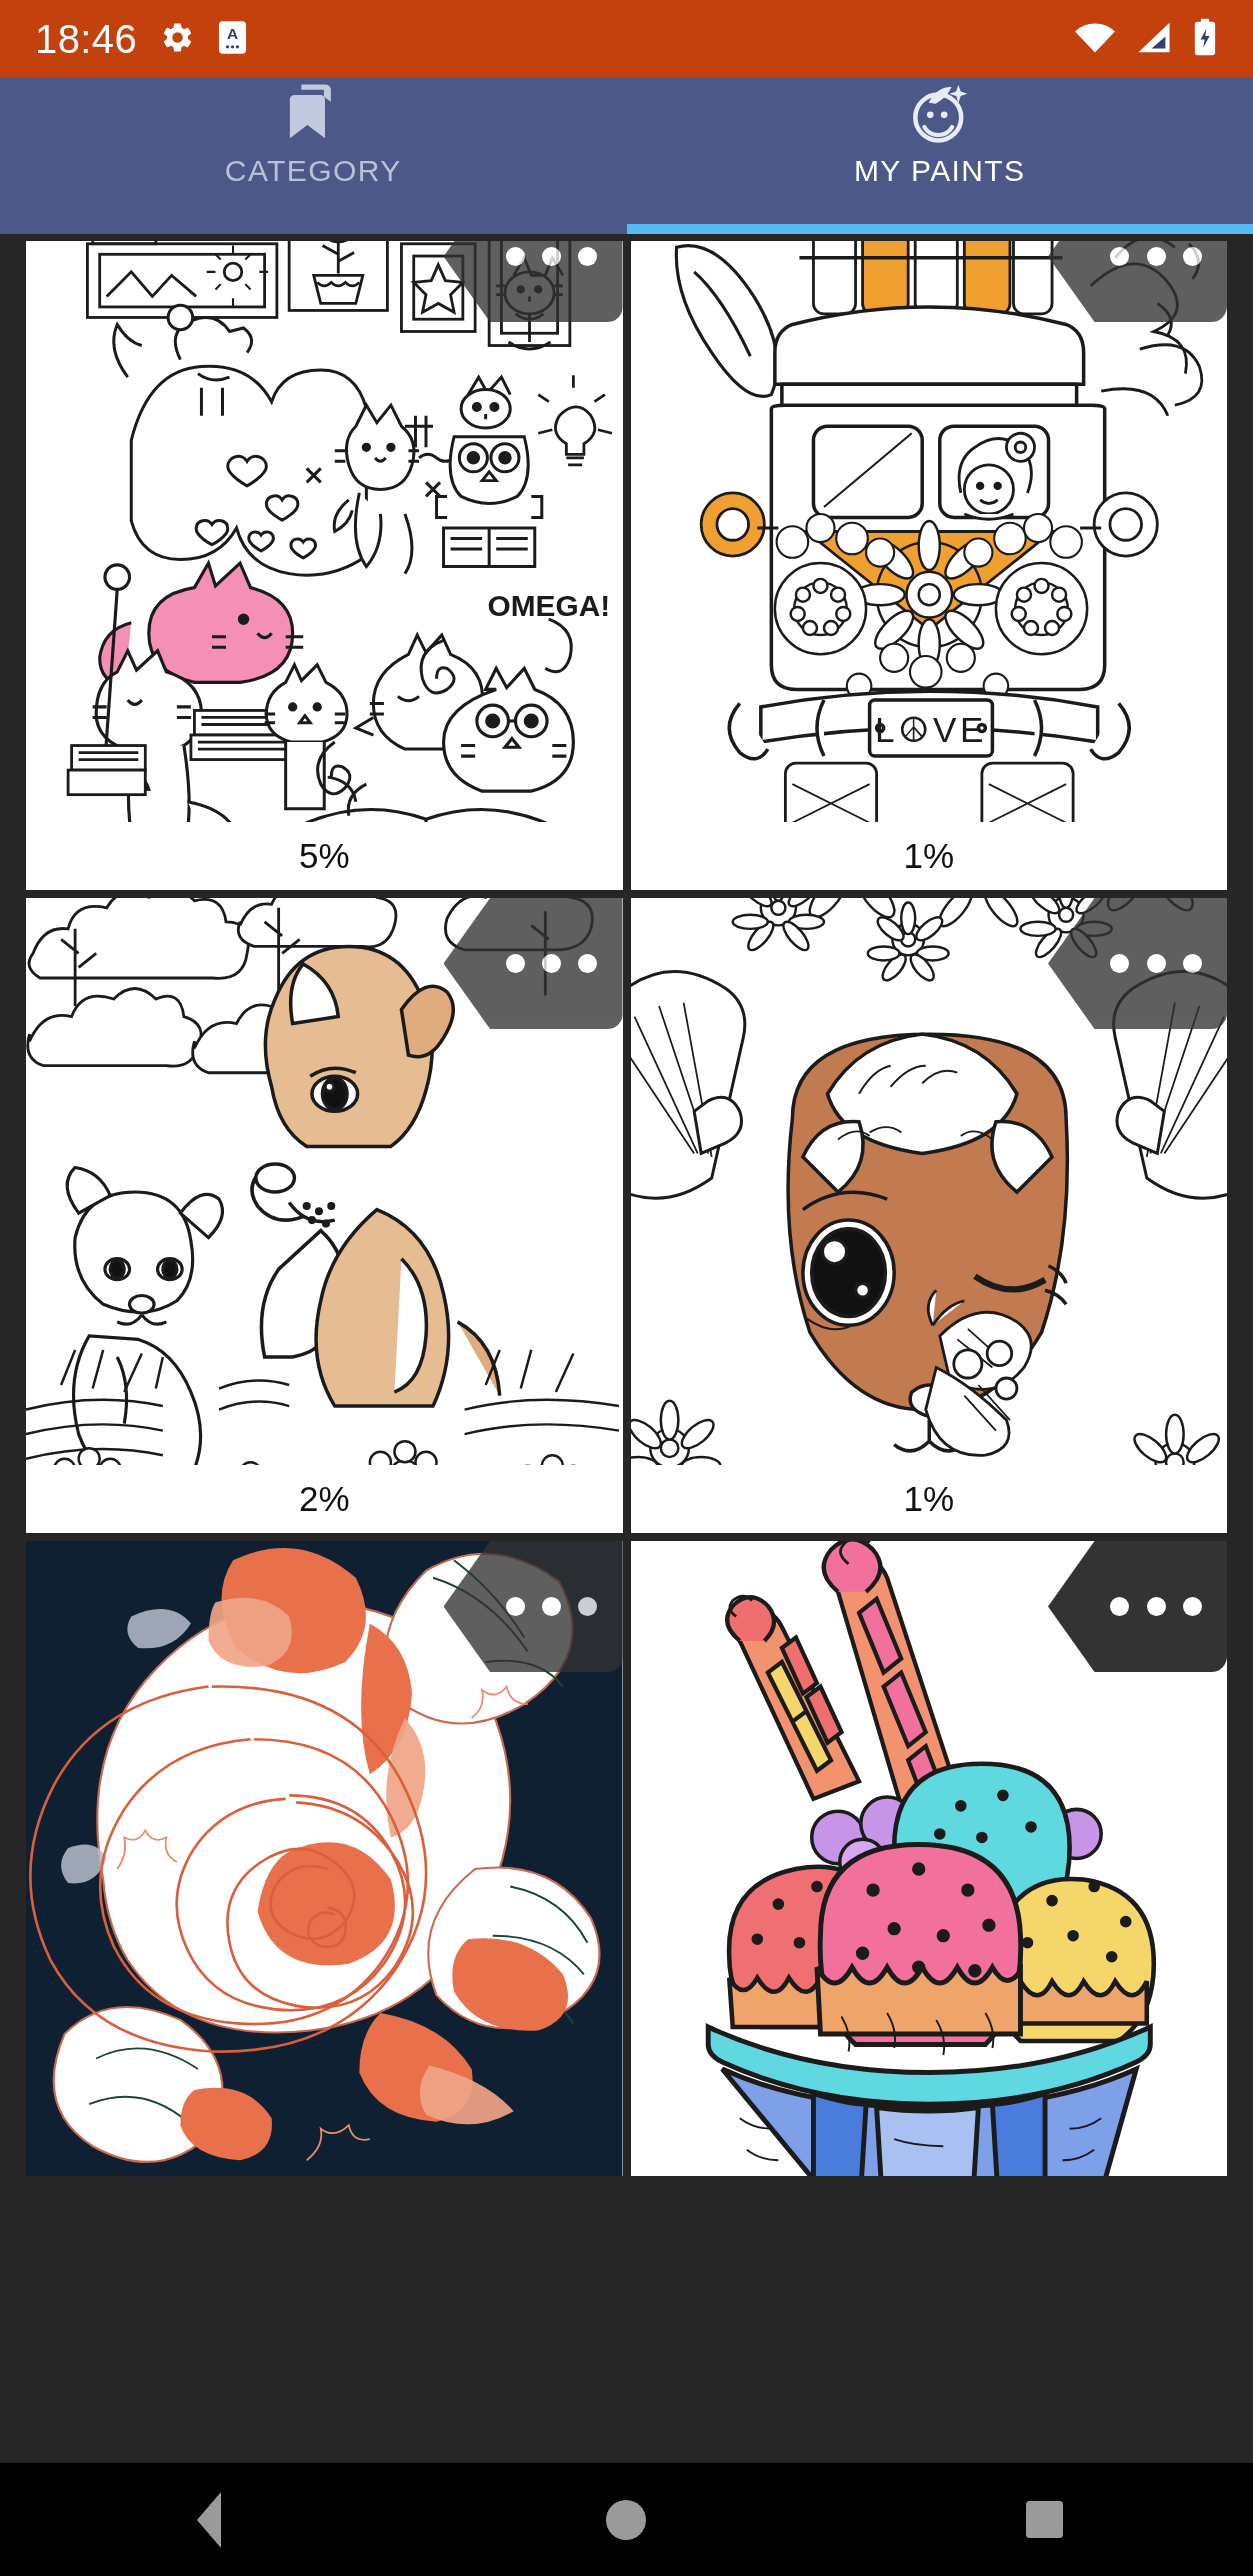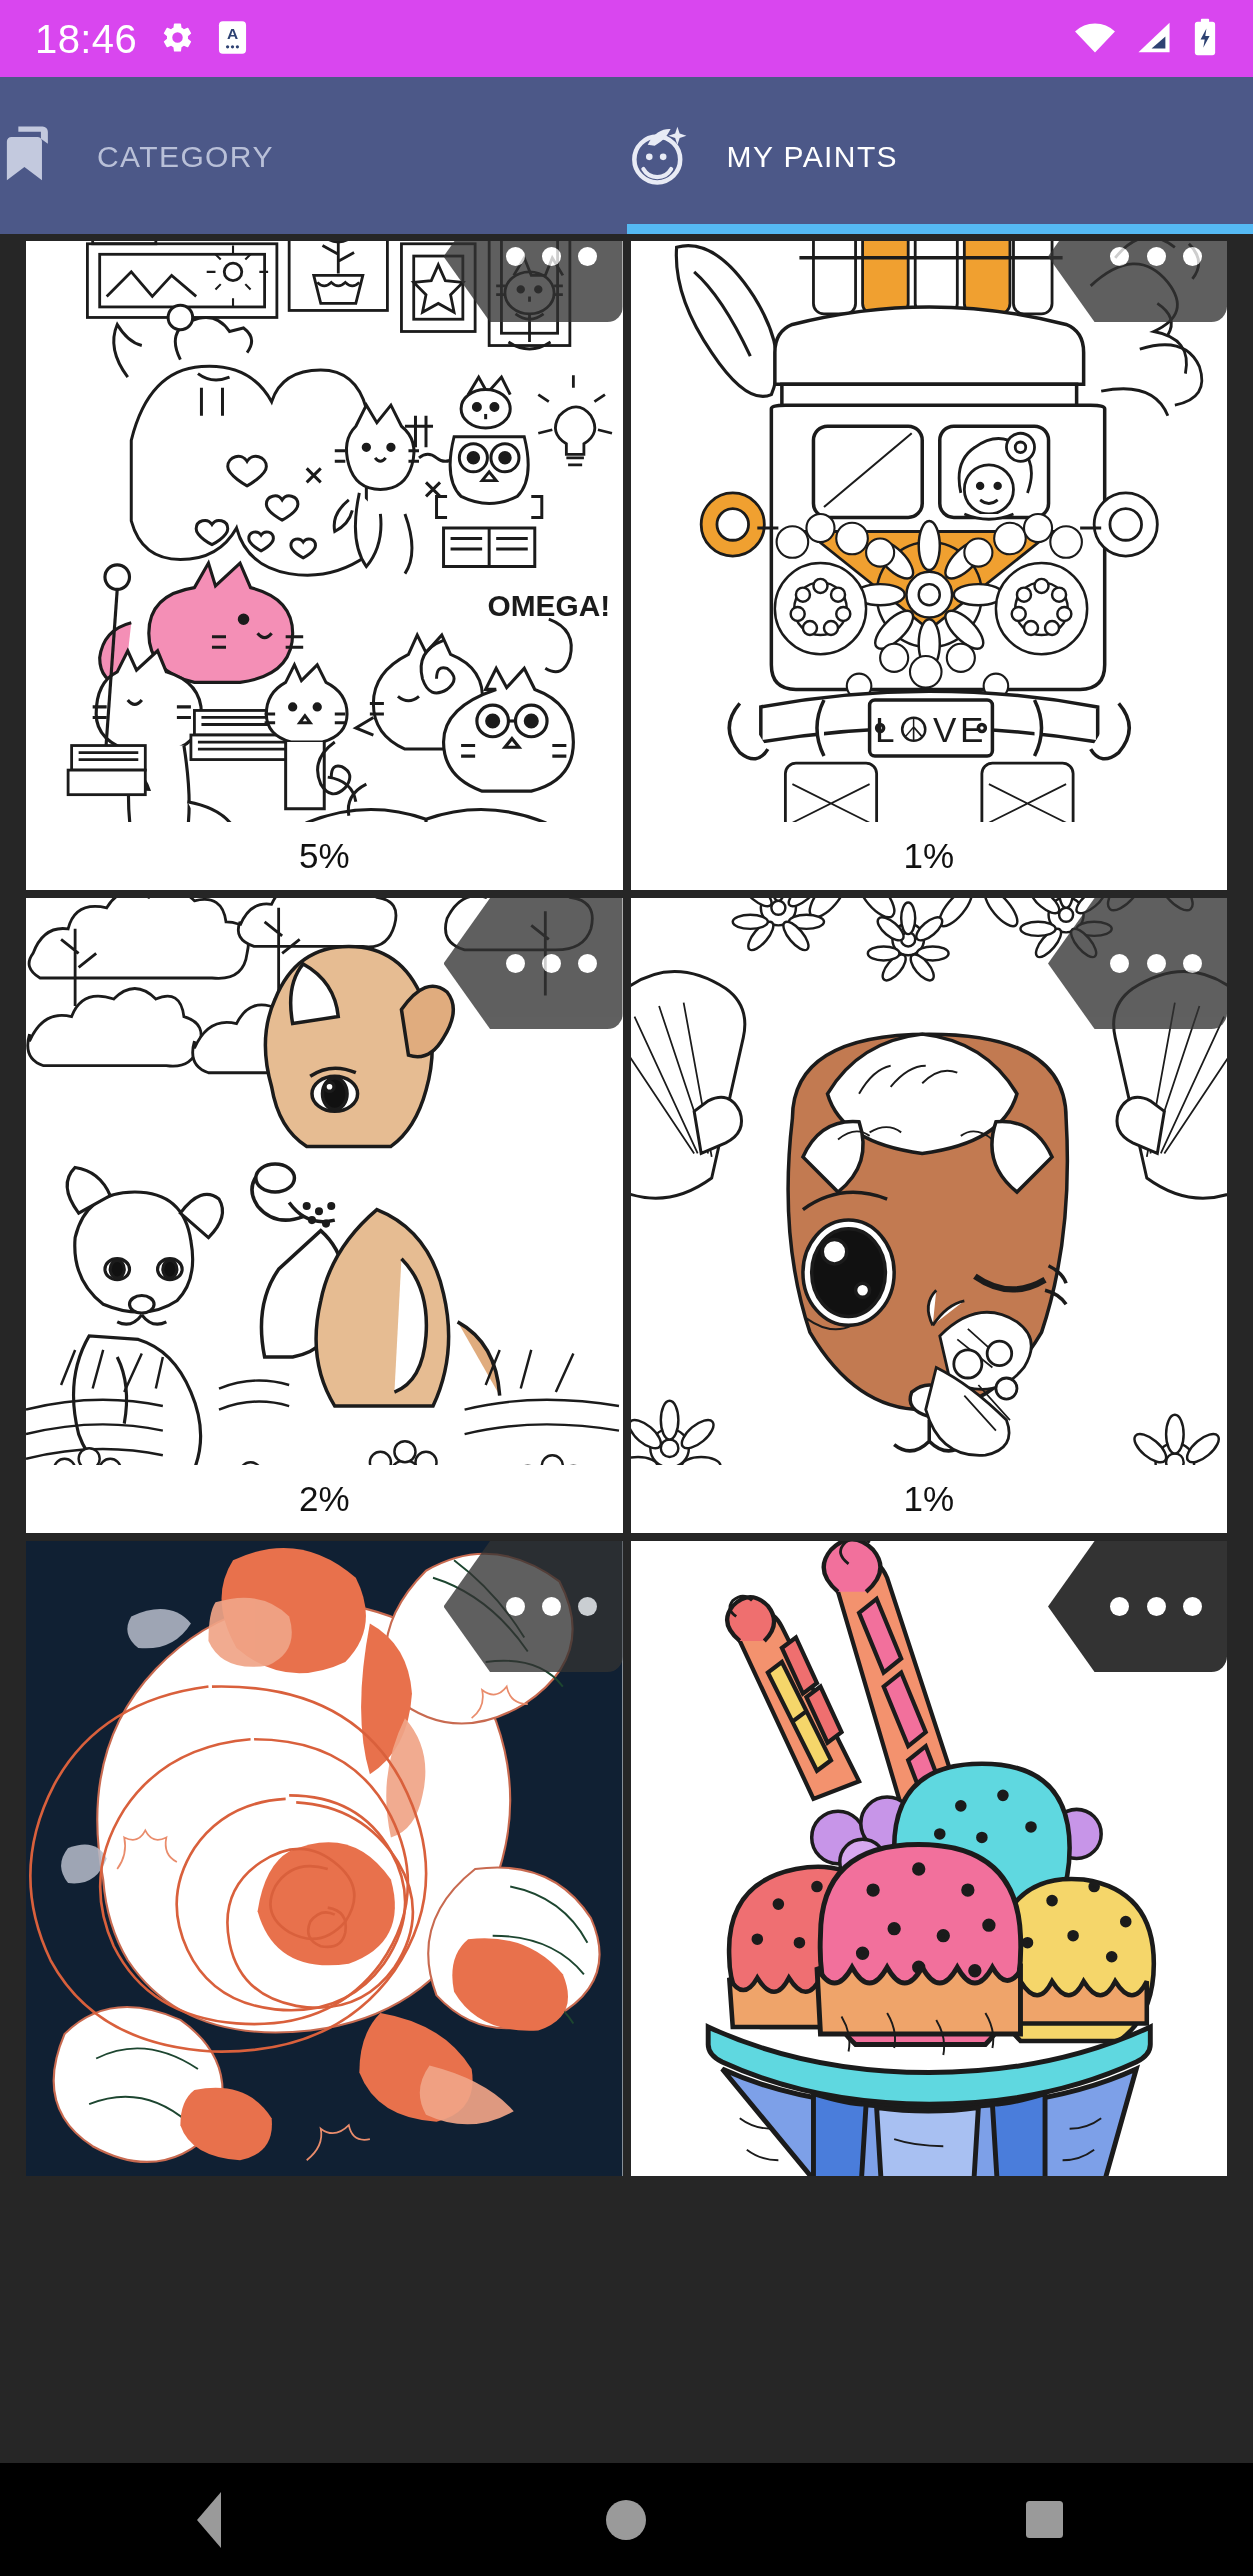--- a/index.html
+++ b/index.html
@@ -16,21 +16,21 @@
     width: 1253px;
     height: 2576px;
     background: #262626;
     display: flex;
     flex-direction: column;
   }
 
   
   .status-bar {
     height: 77px;
-    background: #d946ef;
+    background: #c2410c;
     display: flex;
     align-items: center;
     padding: 0 35px;
     flex: 0 0 auto;
   }
   .status-left { display: flex; align-items: center; gap: 22.6px; }
   .status-clock {
     color: #ffffff;
     font-size: 40px;
     font-weight: 400;
@@ -44,24 +44,23 @@
   .tab-bar {
     height: 157px;
     background: #4c5888;
     display: flex;
     flex: 0 0 auto;
   }
   .tab {
     flex: 1 1 50%;
     position: relative;
     display: flex;
-    flex-direction: row;
+    flex-direction: column;
     align-items: center;
     justify-content: flex-start;
-    gap: 36px;
   }
   .tab-icon-wrap {
     height: 73px;
     display: flex;
     align-items: center;
     justify-content: center;
   }
   .tab-label {
     font-size: 30px;
     font-weight: 500;

